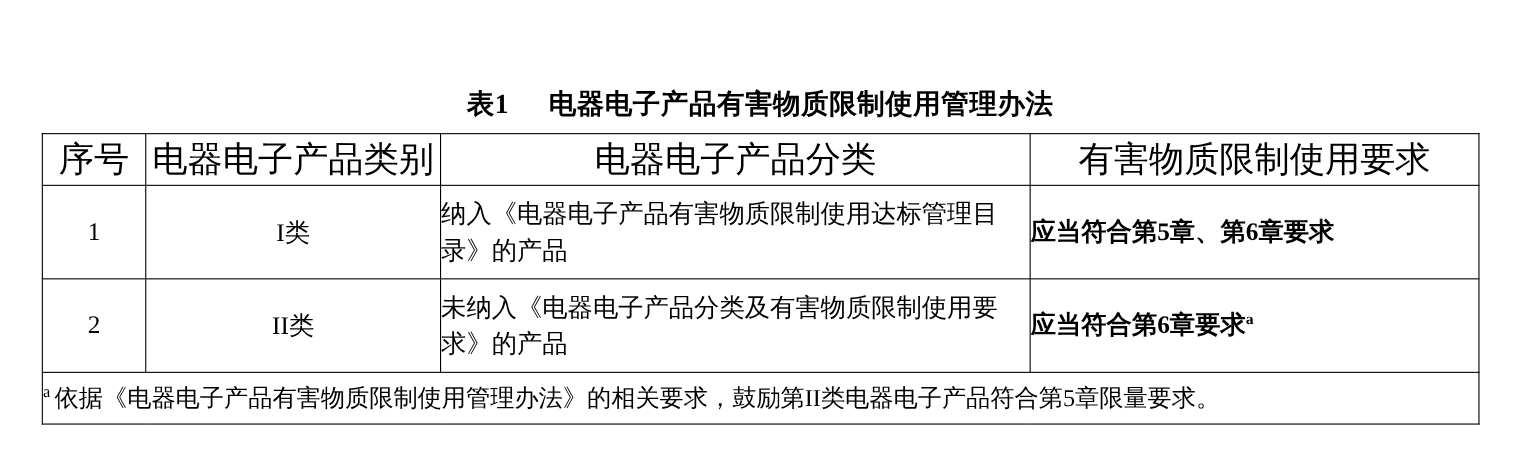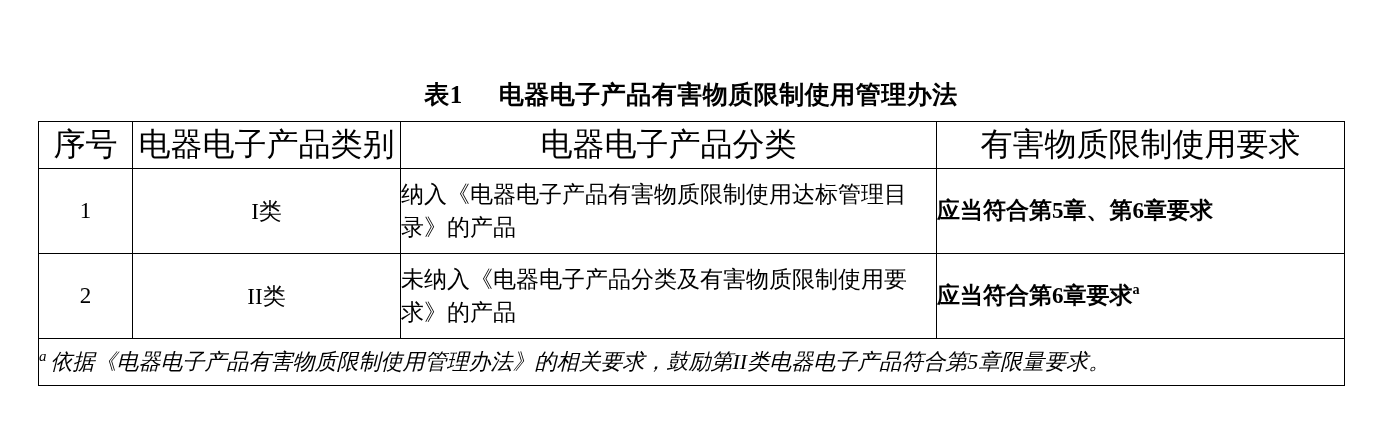--- a/index.html
+++ b/index.html
@@ -78,21 +78,20 @@
   .cell-top {
     vertical-align: top;
     padding-top: 12px;
     margin-left: 36px;
   }
   .note-row td {
     height: 46px;
     text-align: left;
     padding: 6px 14px 8px 14px;
     font-size: 22px;
-    font-style: italic;
   }
   sup {
     font-size: 0.62em;
     vertical-align: super;
     line-height: 0;
   }
   .sup-lead {
     font-size: 0.68em;
     vertical-align: super;
     line-height: 0;

